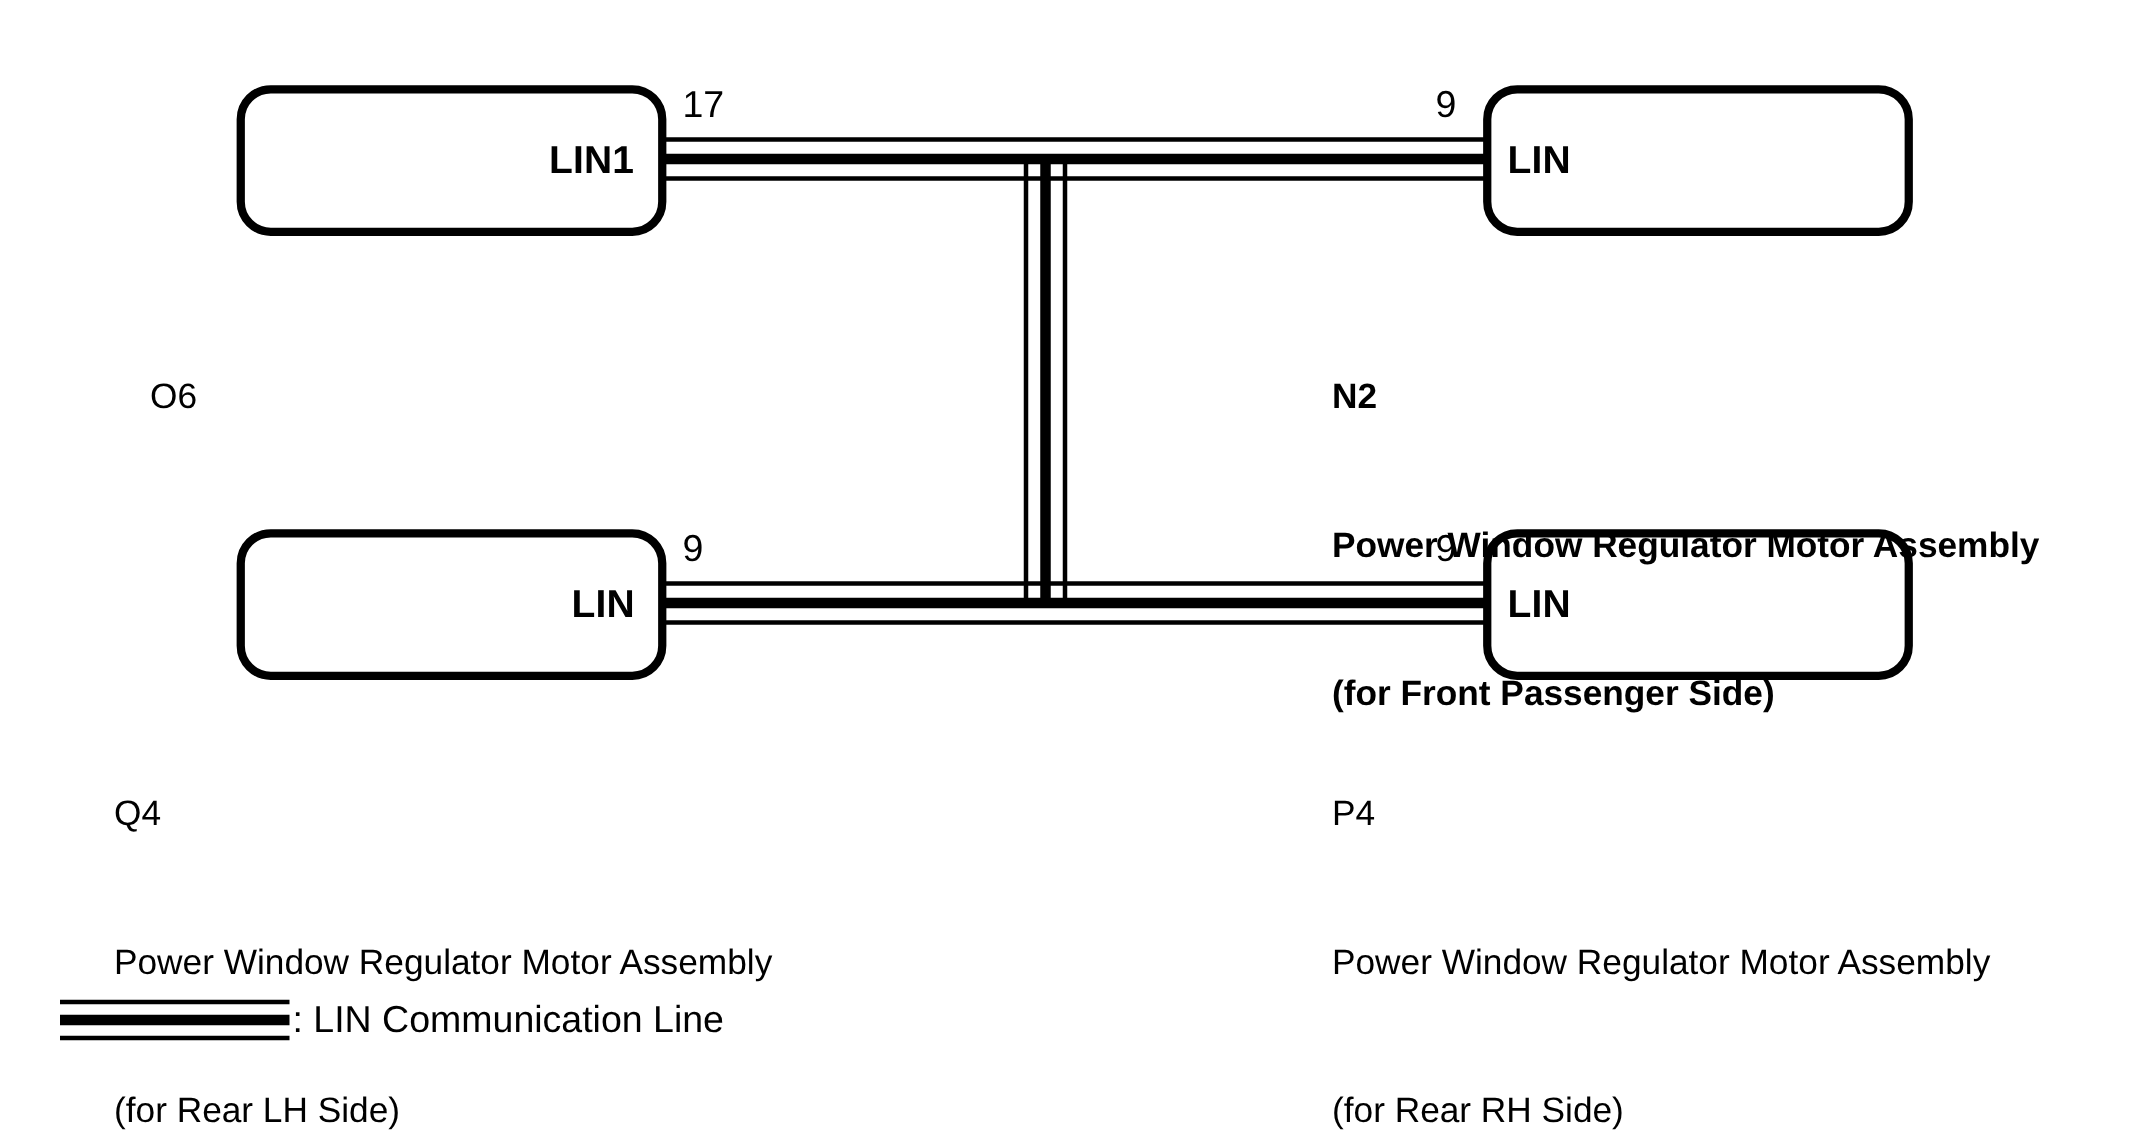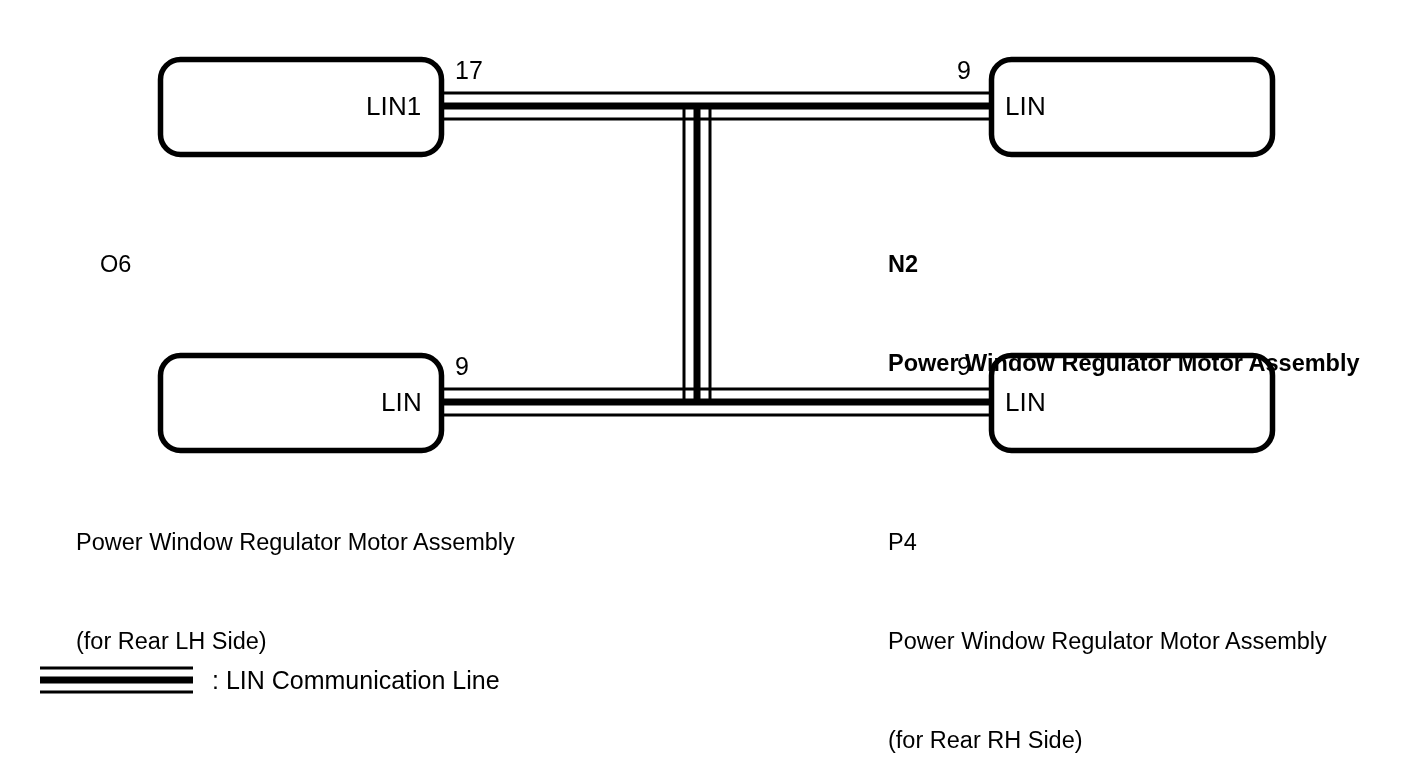--- a/index.html
+++ b/index.html
@@ -23,20 +23,21 @@
   
   .lin-stripe-thin{stroke:#000000;stroke-width:3;fill:none;}
   .lin-stripe-thick{stroke:#000000;stroke-width:7;fill:none;}
 
   
   .txt{position:absolute;white-space:pre;line-height:1.0;}
 
   .pin-name{
     font-size:26px;
     letter-spacing:0.1px;
+    font-weight:bold;
   }
   .pin-number{
     font-size:25px;
   }
   .node-caption{
     font-size:23.5px;
     line-height:33px;
   }
   .node-caption .cap-line{display:block;white-space:pre;}
 
@@ -93,34 +94,36 @@
   <div class="txt node-caption" style="left:100px;top:182px;">
     <span class="cap-line">O6</span>
   </div>
 
   <div class="txt pin-name" style="left:1005px;top:93px;">LIN</div>
   <div class="txt pin-number" style="left:957px;top:58px;">9</div>
 
   <div class="txt node-caption" style="left:888px;top:182px;font-weight:bold;">
     <span class="cap-line">N2</span>
     <span class="cap-line">Power Window Regulator Motor Assembly</span>
+    <span class="cap-line">(for Front Passenger Side)</span>
   </div>
 
   <div class="txt pin-name" style="left:381px;top:389px;">LIN</div>
   <div class="txt pin-number" style="left:455px;top:354px;">9</div>
 
   <div class="txt node-caption" style="left:76px;top:460px;">
+    <span class="cap-line">Q4</span>
     <span class="cap-line">Power Window Regulator Motor Assembly</span>
     <span class="cap-line">(for Rear LH Side)</span>
   </div>
 
   <div class="txt pin-name" style="left:1005px;top:389px;">LIN</div>
   <div class="txt pin-number" style="left:957px;top:354px;">9</div>
 
   <div class="txt node-caption" style="left:888px;top:460px;">
     <span class="cap-line">P4</span>
     <span class="cap-line">Power Window Regulator Motor Assembly</span>
     <span class="cap-line">(for Rear RH Side)</span>
   </div>
 
-  <div class="txt legend-text" style="left:195px;top:668px;margin-left:17px;">: LIN Communication Line</div>
+  <div class="txt legend-text" style="left:195px;top:668px;">: LIN Communication Line</div>
 
 </div>
 
 </body></html>

